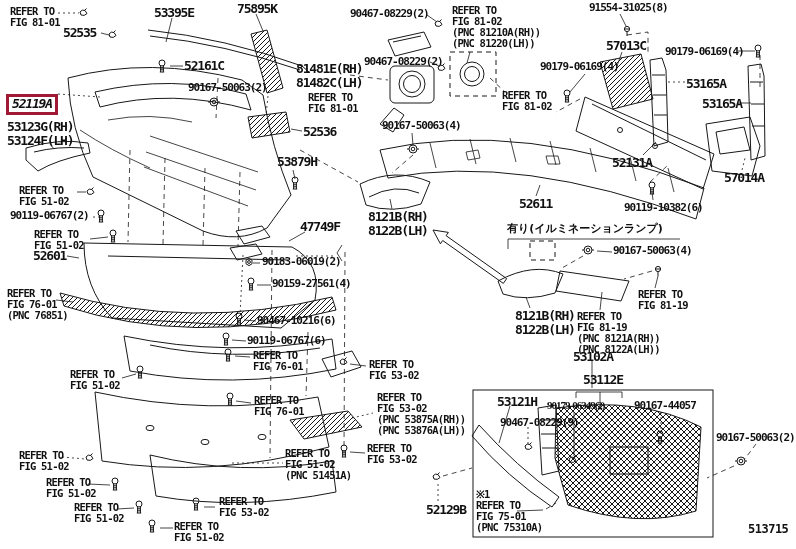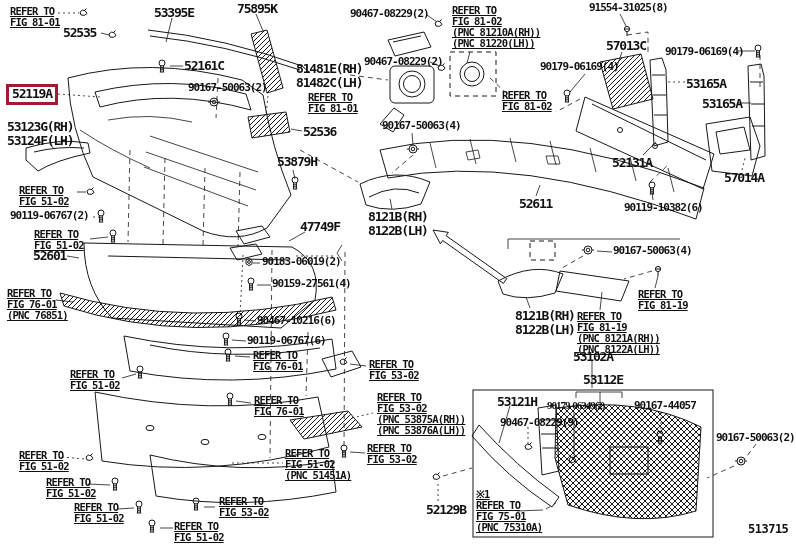--- a/index.html
+++ b/index.html
@@ -10,21 +10,21 @@
       stroke:#181818;stroke-width:1;fill:none;}
   #art .hatched{fill:url(#hatch);}
   #art .meshfill{fill:url(#mesh);}
   #art .dot{stroke-dasharray:2 3;}
   #art .dsh{stroke-dasharray:5 4;}
   #art .thin{stroke-width:.8;}
   #labels{position:absolute;left:0;top:0;width:100%;height:100%;}
   .lbl{position:absolute;font-weight:700;color:#101010;white-space:pre-line;line-height:1.05;}
   .num{font-size:13px;letter-spacing:-1.2px;}
   .pn{font-size:11px;letter-spacing:-1px;}
-  .ref{font-size:10.5px;letter-spacing:-0.8px;text-decoration:underline;}
+  .ref{font-size:10.5px;letter-spacing:-0.8px;}
   .jp{font-size:11px;font-family:"DejaVu Sans",sans-serif;letter-spacing:0;}
   .code{font-size:12px;letter-spacing:-0.5px;}
   .hl{border:3px solid var(--hl,#a01a35);padding:0 3px 1px 3px;margin-left:-7px;margin-top:-4px;}
 </style>
 </head>
 <body>
 
 <div id="stage" style="--hl: #a01a35;">
 
   <svg id="art" width="796" height="549" viewBox="0 0 796 549">
@@ -239,21 +239,21 @@
       <div class="lbl num" style="left: 296px; top: 62px;">81481E(RH)
 81482C(LH)</div>
       <div class="lbl pn" style="left: 364px; top: 56px;">90467-08229(2)</div>
       <div class="lbl pn" style="left: 540px; top: 61px;">90179-06169(4)</div>
       <div class="lbl num" style="left: 606px; top: 39px;">57013C</div>
       <div class="lbl pn" style="left: 665px; top: 46px;">90179-06169(4)</div>
       <div class="lbl num" style="left: 686px; top: 77px;">53165A</div>
       <div class="lbl ref" style="left: 502px; top: 90px;">REFER TO
 FIG 81-02</div>
       <div class="lbl num" style="left: 702px; top: 97px;">53165A</div>
-      <div class="lbl num hl" style="left: 13px; top: 88px;">52119A</div>
+      <div class="lbl num hl" style="left: 13px; top: 98px; font-style: italic;">52119A</div>
       <div class="lbl num" style="left: 303px; top: 125px;">52536</div>
       <div class="lbl num" style="left: 7px; top: 120px;">53123G(RH)
 53124F(LH)</div>
       <div class="lbl num" style="left: 277px; top: 155px;">53879H</div>
       <div class="lbl num" style="left: 612px; top: 156px;">52131A</div>
       <div class="lbl num" style="left: 724px; top: 171px;">57014A</div>
       <div class="lbl num" style="left: 300px; top: 220px;">47749F</div>
       <div class="lbl num" style="left: 519px; top: 197px;">52611</div>
       <div class="lbl pn" style="left: 624px; top: 202px;">90119-10382(6)</div>
       <div class="lbl pn" style="left: 382px; top: 120px;">90167-50063(4)</div>
@@ -294,20 +294,21 @@
       <div class="lbl ref" style="left: 19px; top: 450px;">REFER TO
 FIG 51-02</div>
       <div class="lbl ref" style="left: 46px; top: 477px;">REFER TO
 FIG 51-02</div>
       <div class="lbl ref" style="left: 74px; top: 502px;">REFER TO
 FIG 51-02</div>
       <div class="lbl ref" style="left: 219px; top: 496px;">REFER TO
 FIG 53-02</div>
       <div class="lbl ref" style="left: 174px; top: 521px;">REFER TO
 FIG 51-02</div>
+      <div class="lbl jp" style="left: 507px; top: 223px;">有り(イルミネーションランプ)</div>
       <div class="lbl pn" style="left: 613px; top: 245px;">90167-50063(4)</div>
       <div class="lbl ref" style="left: 638px; top: 289px;">REFER TO
 FIG 81-19</div>
       <div class="lbl num" style="left: 515px; top: 309px;">8121B(RH)
 8122B(LH)</div>
       <div class="lbl ref" style="left: 577px; top: 311px;">REFER TO
 FIG 81-19
 (PNC 8121A(RH))
 (PNC 8122A(LH))</div>
       <div class="lbl num" style="left: 573px; top: 350px;">53102A</div>

